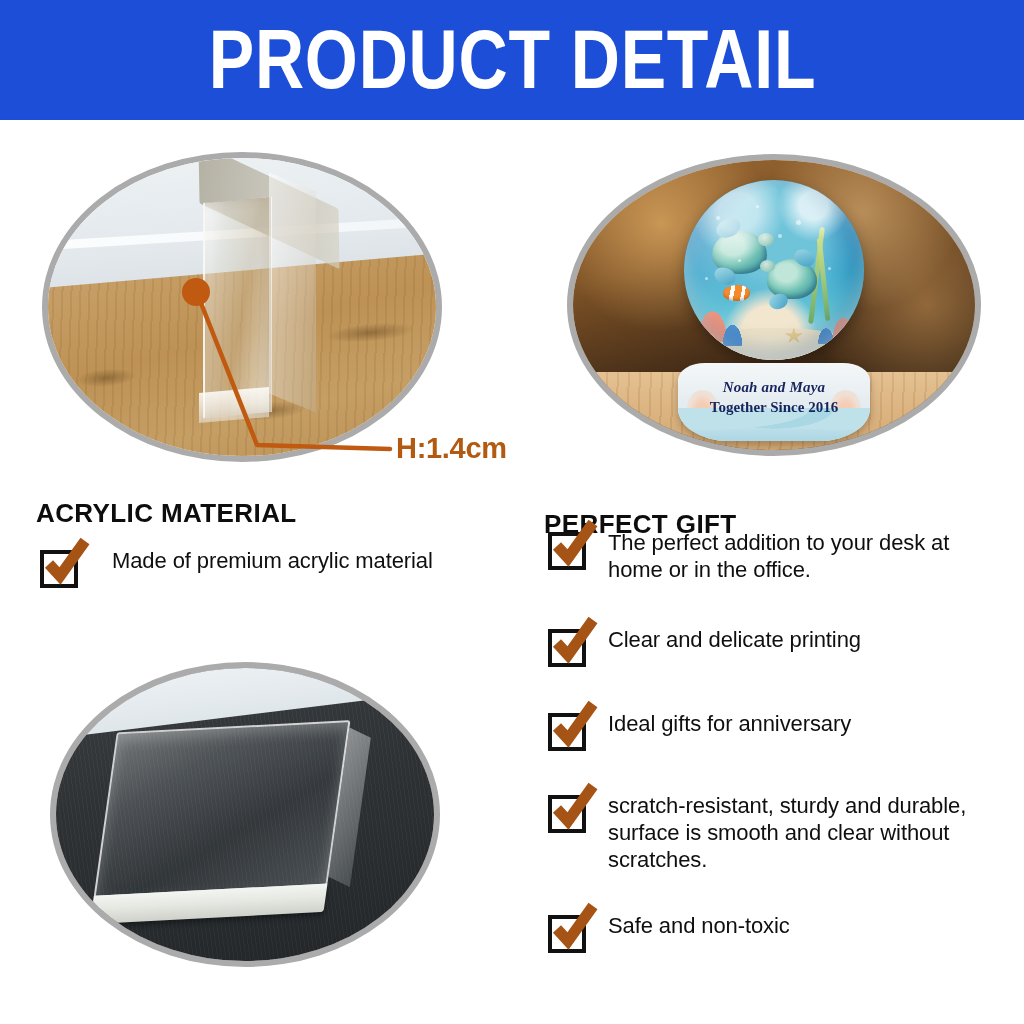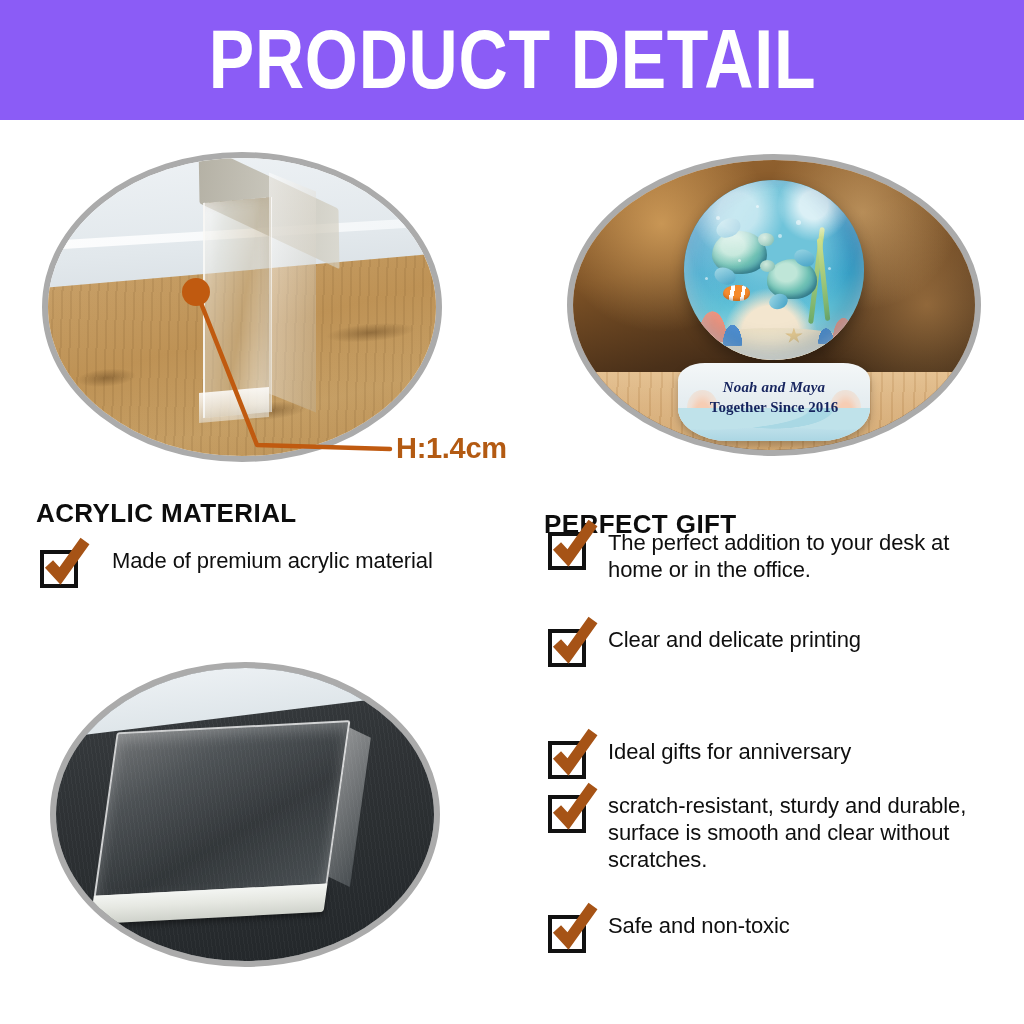--- a/index.html
+++ b/index.html
@@ -8,21 +8,21 @@
     background:#ffffff;
     font-family:"Liberation Sans", sans-serif;
     overflow:hidden;
     position:relative;
   }
   .page{position:relative;width:1024px;height:1024px;}
 
   
   .banner{
     position:absolute;left:0;top:0;width:1024px;height:120px;
-    background:#8b5cf6;
+    background:#1d4ed8;
     display:flex;align-items:center;justify-content:center;
   }
   .banner-title{
     color:#ffffff;
     font-family:"Liberation Sans", sans-serif;
     font-weight:bold;
     font-size:83px;
     line-height:1;
     letter-spacing:1px;
     transform:scaleX(0.82);
@@ -407,21 +407,21 @@
 
   <div class="feature" style="left:548px;top:627px;width:450px;">
     <div class="checkbox">
       <svg viewBox="0 0 52 52" aria-hidden="true">
         <path d="M9 27 L20 39 L45 4" fill="none" stroke="#A65316" stroke-width="11" stroke-linecap="butt" stroke-linejoin="miter"></path>
       </svg>
     </div>
     <div class="feature-text narrow">Clear and delicate printing</div>
   </div>
 
-  <div class="feature" style="left:548px;top:711px;width:450px;margin-top:28px;">
+  <div class="feature" style="left:548px;top:711px;width:450px;">
     <div class="checkbox">
       <svg viewBox="0 0 52 52" aria-hidden="true">
         <path d="M9 27 L20 39 L45 4" fill="none" stroke="#A65316" stroke-width="11" stroke-linecap="butt" stroke-linejoin="miter"></path>
       </svg>
     </div>
     <div class="feature-text narrow">Ideal gifts for anniversary</div>
   </div>
 
   <div class="feature" style="left:548px;top:913px;width:450px;">
     <div class="checkbox">

